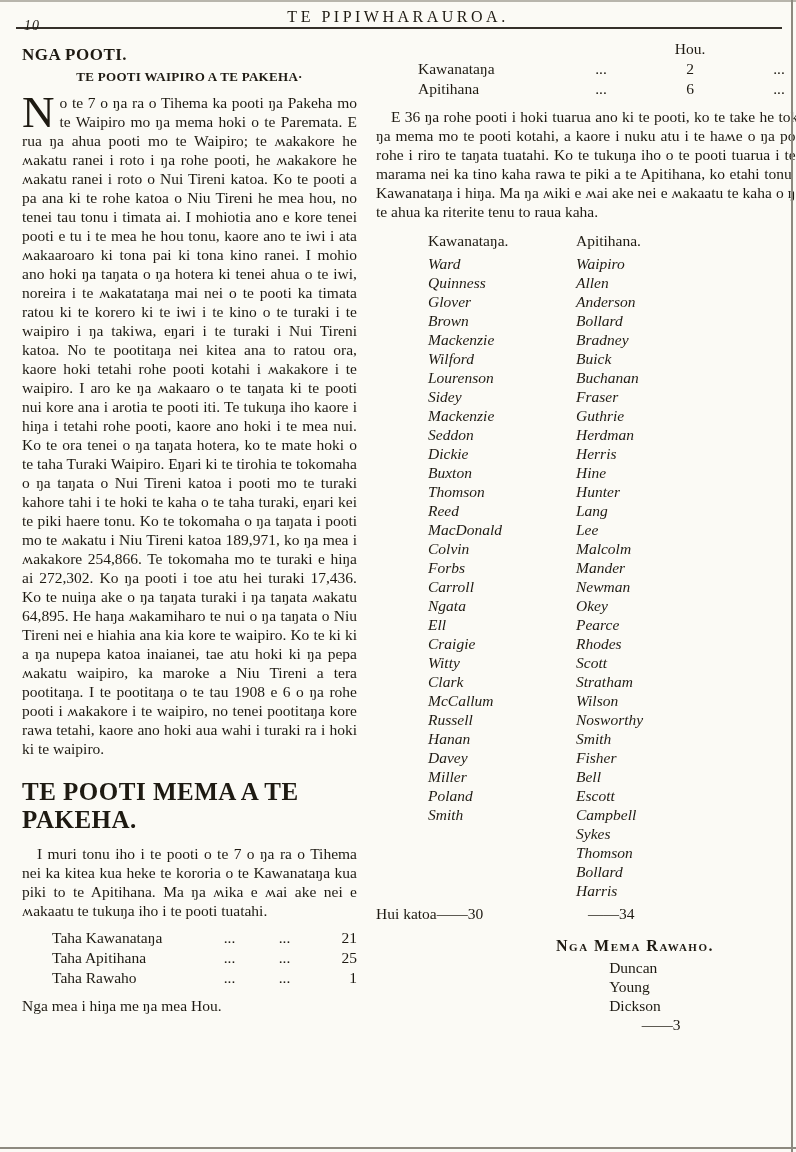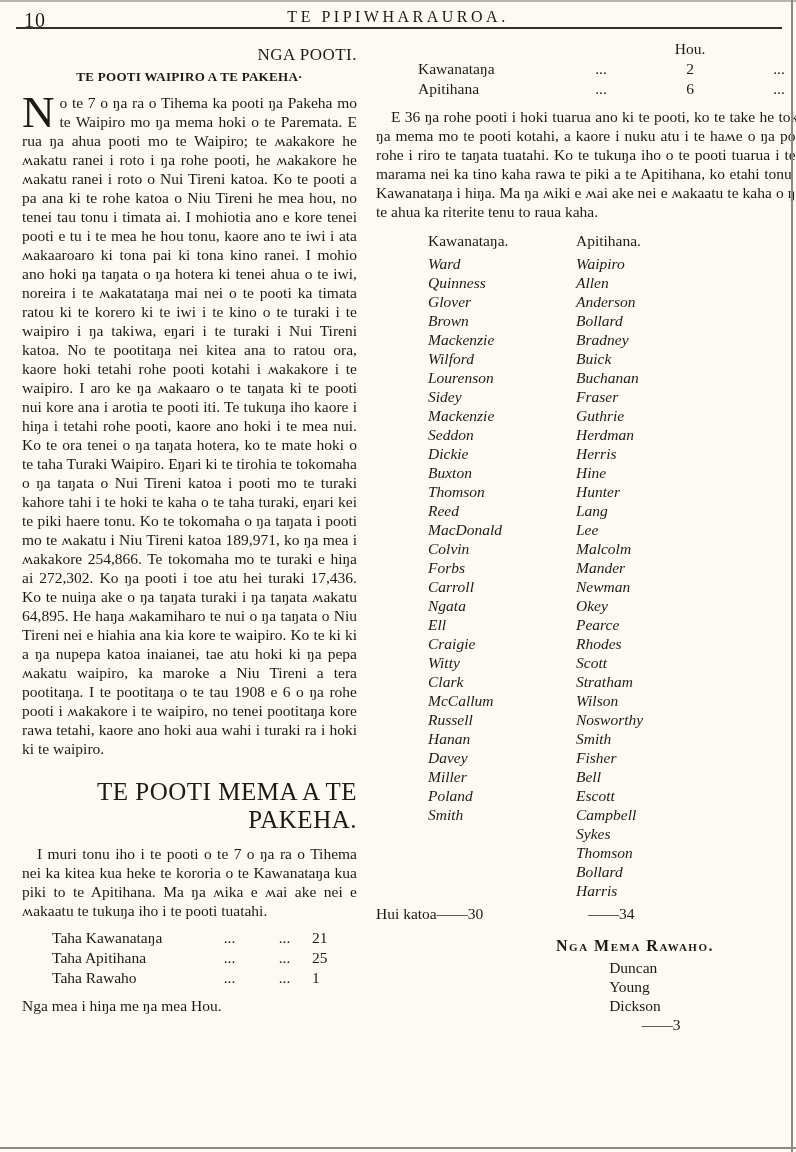--- a/index.html
+++ b/index.html
@@ -14,42 +14,42 @@
     color: #1e1a12;
     font-family: "Liberation Serif", "DejaVu Serif", serif;
     overflow: hidden;
   }
   
   .edge-top    { position:absolute; top:0; left:0; right:0; height:2px; background:#b8b5ac; }
   .edge-right  { position:absolute; top:0; right:3px; width:2px; bottom:0; background:#8d897f; }
   .edge-bottom { position:absolute; left:0; right:0; bottom:3px; height:2px; background:#8d897f; }
 
   .masthead-row { position: relative; height: 24px; padding-top: 8px; }
-  .pagenum { position:absolute; left:24px; top:9px; font-size:20px; letter-spacing:1px; }
+  .pagenum { position:absolute; left:24px; top:18px; font-size:14px; letter-spacing:1px;font-style:italic; }
   .masthead { text-align:center; font-size:16px; letter-spacing:3.5px; }
   .head-rule { height:0; border-top:2px solid #35302a; margin:3px 14px 0 16px; }
 
   .columns { display:flex; padding:4px 10px 0 22px; }
   .col-left { width:372px; }
   .col-rule { width:1px; background:#c9c4b7; margin:6px 9px 10px 10px; }
   .col-right { flex:1; padding-right:6px; }
 
-  .h-main { text-align:right; font-size:17px; font-weight:normal; letter-spacing:0.5px; margin:12px 0 4px; }
+  .h-main { text-align:left; font-size:17px; font-weight:bold; letter-spacing:0.5px; margin:12px 0 4px; }
   .h-big  { font-size:25px; margin:20px 0 10px; }
   .h-sub  { text-align:center; font-size:13px; font-weight:bold; letter-spacing:0.3px; margin:4px 0 8px; }
 
   .body { font-size:15.5px; line-height:19px; text-align:justify; margin:0; }
   .indent { text-indent:15px; }
   .dropcap { float:left; font-size:45px; line-height:37px; padding:1px 5px 0 0; }
 
   .results { margin:8px 0 0 30px; }
   .results-row { display:flex; font-size:15.5px; line-height:20px; }
   .r-label { width:150px; }
   .r-dots  { width:55px; text-align:center; }
-  .r-val   { width:45px; text-align:left; }
+  .r-val   { width:45px; text-align:right; }
   .note { margin-top:8px; text-align:left; }
 
   .mini-table { margin:6px 0 8px 42px; font-size:15.5px; }
   .mini-head, .mini-row { display:flex; line-height:20px;gap:41px; }
   .m-label { width:120px; }
   .m-dots  { width:44px; text-align:center; }
   .m-num   { width:52px; text-align:center; }
 
   .members { display:flex; margin:10px 0 0 52px; }
   .member-col { width:148px; }

